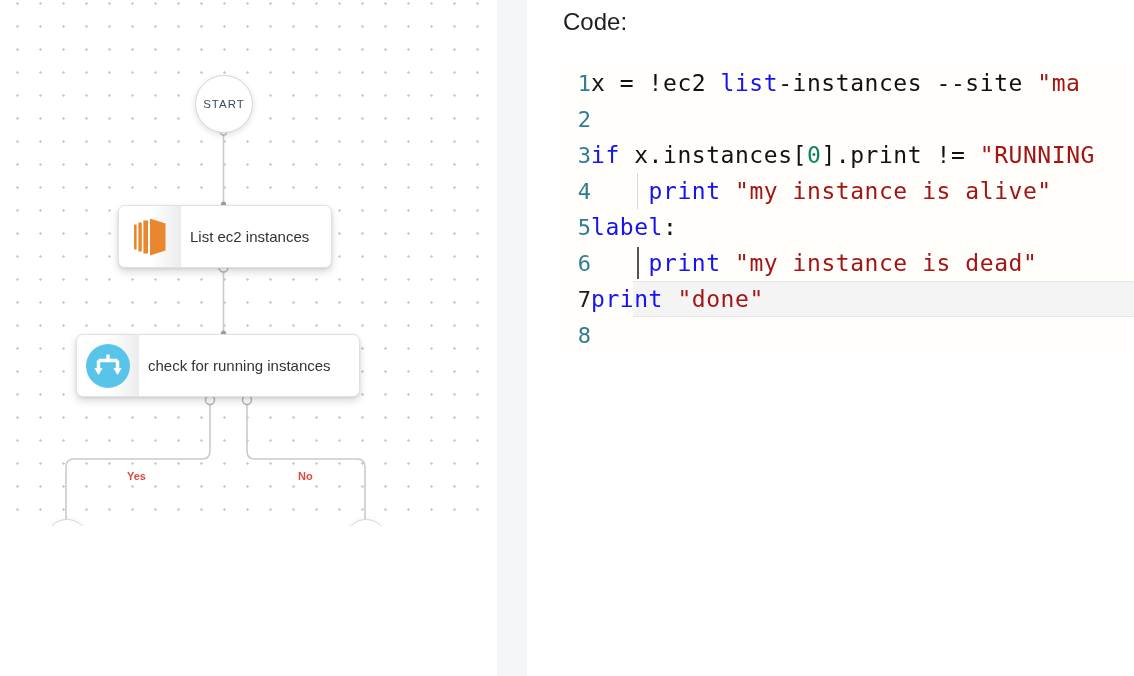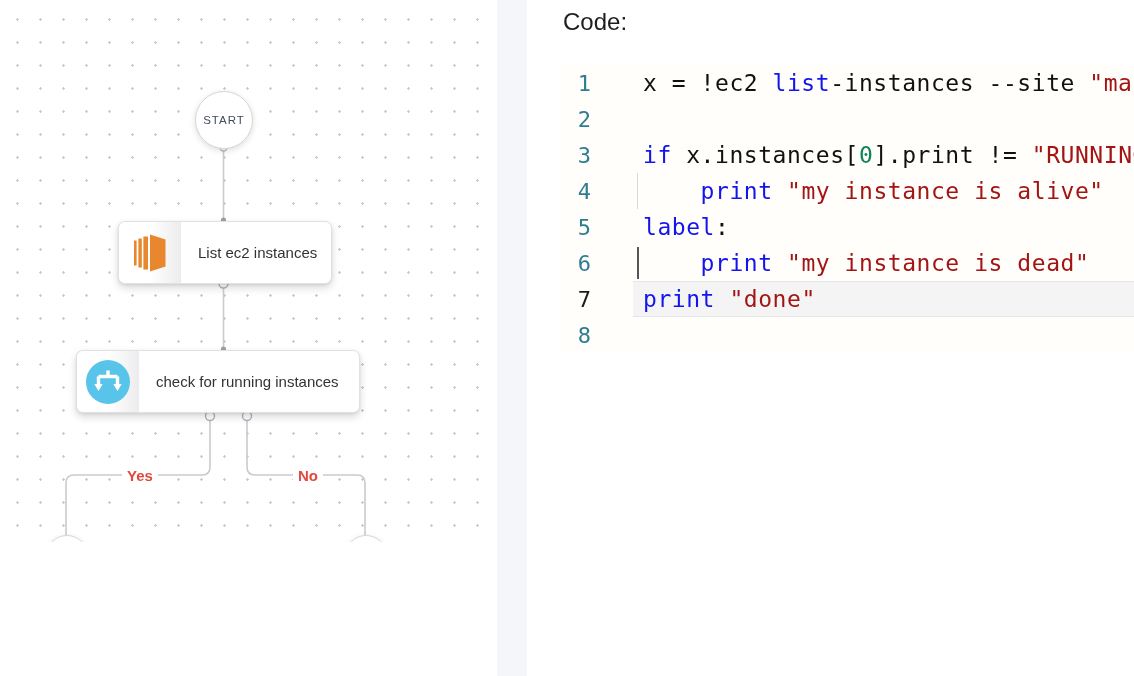--- a/index.html
+++ b/index.html
@@ -1,56 +1,56 @@
 <!DOCTYPE html>
 <html style="--kw: #1414ee; --str: #a31515; --com: #007d00; --numc: #098658; --plain: #111111; --linenum: #2e7d91; --linenum-active: #1c1c1c; --edge-label: #e2483d;"><head>
 <meta charset="utf-8">
 <style>
   html,body{margin:0;padding:0;}
   body{width:1134px;height:676px;overflow:hidden;font-family:"Liberation Sans",sans-serif;background:#fff;}
   .app{position:relative;width:1134px;height:676px;}
 
   
-  .canvas{position:absolute;left:0;top:16px;width:497px;height:526px;overflow:hidden;background:#fff;
+  .canvas{position:absolute;left:0;top:0;width:497px;height:526px;overflow:hidden;background:#fff;
     background-image:radial-gradient(circle,#cbcbcb 1.1px,transparent 1.45px);
     background-size:23px 23px;background-position:6px 15px;}
   .edges{position:absolute;left:0;top:0;}
 
   .node{position:absolute;display:flex;align-items:stretch;background:#fff;border:1px solid #e1e1e1;
     border-radius:7px;box-shadow:0 4px 9px rgba(0,0,0,.15),0 1px 3px rgba(0,0,0,.08);}
   .icon-cell{width:62px;flex:0 0 62px;display:flex;align-items:center;justify-content:center;
     background:linear-gradient(to right,#ffffff 50%,#ececee);border-radius:7px 0 0 7px;}
-  .node .label{flex:1;display:flex;align-items:center;padding-left:17px;font-size:15px;color:#333;}
+  .node .label{flex:1;display:flex;align-items:center;padding-left:9px;font-size:15px;color:#333;}
   .task{left:118px;top:205px;width:212px;height:61px;}
   .branch{left:68px;top:334px;width:282px;height:61px;margin-left:8px;}
 
   .circle-node{position:absolute;background:#fff;border:1px solid #d7d7d7;border-radius:50%;
     display:flex;align-items:center;justify-content:center;box-shadow:0 2px 6px rgba(0,0,0,.13);}
   .start{left:195px;top:75px;width:56px;height:56px;font-size:11.5px;letter-spacing:1px;color:#3d4c5e;font-weight:500;}
   .t-node{font-size:13px;color:#4e5d6e;font-weight:700;}
   .t-left{left:46px;top:519px;width:40px;height:40px;}
   .t-right{left:345px;top:519px;width:40px;height:40px;}
   .t-bottom{left:194px;top:656px;width:44px;height:44px;align-items:flex-start;padding-top:6px;box-sizing:border-box;}
 
-  .edge-label{position:absolute;font-size:15px;font-weight:700;color:var(--edge-label,#e2483d);
-    background:#fff;padding:1px 5px;line-height:14px;}
+  .edge-label{position:absolute;font-size:11px;font-weight:700;color:var(--edge-label,#e2483d);
+    background:#fff;padding:1px 5px;line-height:14px;margin-top:16px;}
   .yes-label{left:122px;top:452px;}
   .no-label{left:293px;top:452px;}
 
   
   .divider{position:absolute;left:497px;top:0;width:30px;height:676px;background:#f4f6f9;}
 
   
   .code-panel{position:absolute;left:527px;top:0;width:607px;height:676px;background:#fff;overflow:hidden;}
   .code-title{position:absolute;left:36px;top:8px;font-size:24px;font-weight:500;color:#1e1e1e;}
   .code-lines{position:absolute;left:33px;top:65px;right:0;background:#fffefa;
     font-family:"DejaVu Sans Mono",monospace;font-size:23px;}
   .code-row{position:relative;height:36px;display:flex;align-items:center;white-space:pre;}
   .gutter{flex:0 0 31px;width:31px;text-align:right;font-size:22px;color:var(--linenum,#2e7d91);position:relative;z-index:2;}
-  .content{margin-left:52px;letter-spacing:0.55px;color:var(--plain,#111);position:relative;z-index:2;}
+  .content{letter-spacing:0.55px;color:var(--plain,#111);position:relative;z-index:2;}
   .code-row.hl::before{content:"";position:absolute;left:73px;right:0;top:0;bottom:0;background:#f4f4f4;
     border-top:1px solid #e6e6e6;border-bottom:1px solid #e6e6e6;z-index:1;}
   .code-row.hl .gutter{color:var(--linenum-active,#1c1c1c);}
   .code-row.guide-indent::after{content:"";position:absolute;left:77px;top:0;bottom:0;width:1px;background:#d8d8d8;z-index:1;}
   .code-row.guide-cursor::after{content:"";position:absolute;left:77px;top:2px;bottom:2px;width:2px;background:#555;z-index:1;}
   .tok-keyword{color:var(--kw,#1414ee);}
   .tok-string{color:var(--str,#a31515);}
   .tok-comment{color:var(--com,#007d00);}
   .tok-number{color:var(--numc,#098658);}
   .tok-plain{color:var(--plain,#111);}

